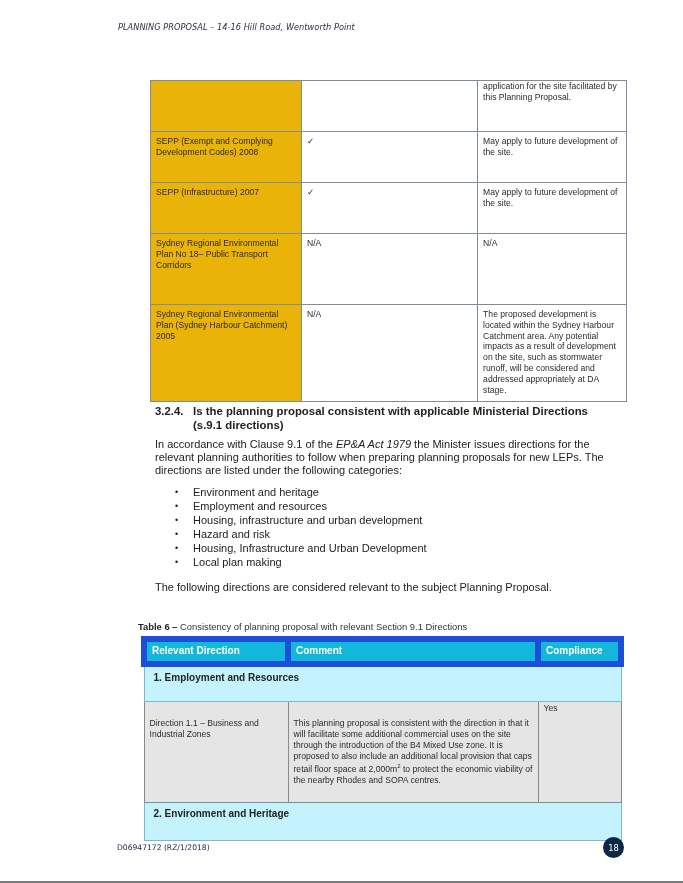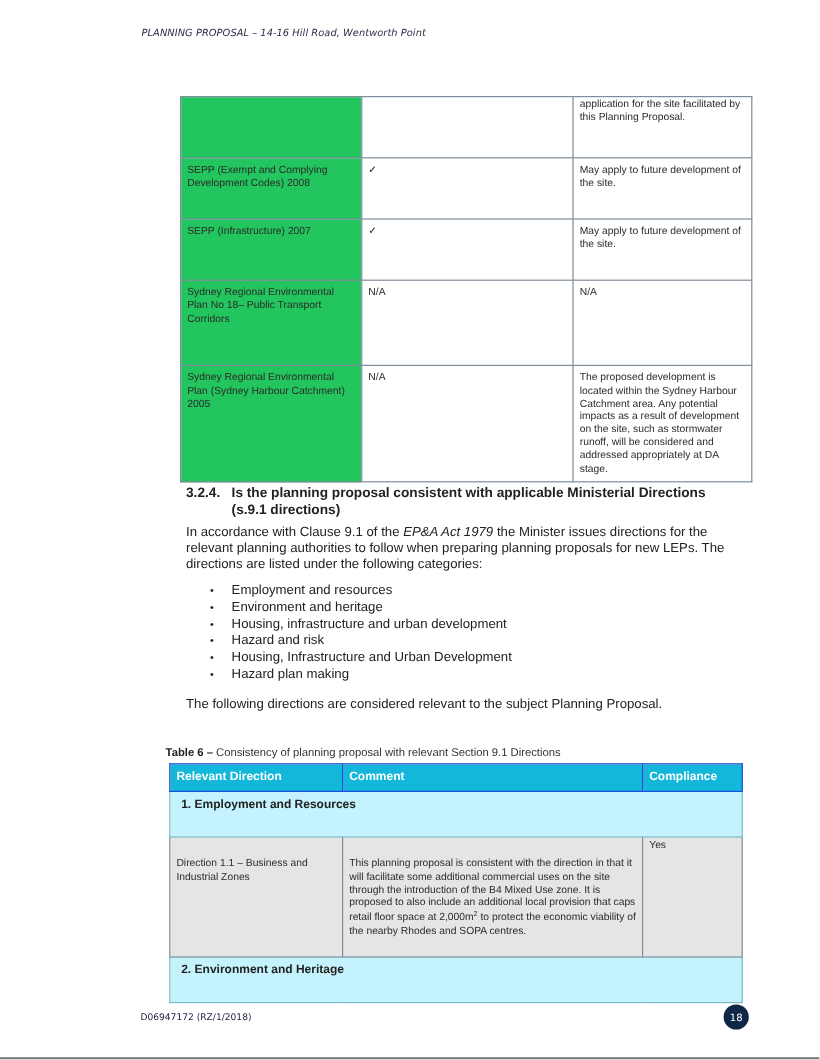--- a/index.html
+++ b/index.html
@@ -15,21 +15,21 @@
   
   .sepp-table {
     position: absolute; left: 150px; top: 80px; width: 477px;
     border-collapse: collapse; table-layout: fixed;
     font-size: 8.6px; line-height: 10.8px; color: #2b2b2b;
   }
   .sepp-table td {
     border: 1px solid #7f8c99; vertical-align: top;
     padding: 4px 5px 4px 5px;
   }
-  .sepp-table td.c1 { width: 144px; background: #22c55e; }
+  .sepp-table td.c1 { width: 144px; background: #eab308; }
   .sepp-table td.c2 { width: 168px; background: #fff; }
   .sepp-table td.c3 { width: 142px; background: #fff; }
 
   .section-heading {
     position: absolute; left: 155px; top: 405px; width: 470px;
     font-size: 11.4px; font-weight: bold; color: #222; line-height: 13.5px;
   }
   .section-heading .num { display: inline-block; width: 38px; }
   .section-heading .line2 { padding-left: 38px; display: block; }
 
@@ -59,21 +59,21 @@
   }
   .table-caption b { font-weight: bold; color: #222; }
 
   .dir-table {
     position: absolute; left: 141px; top: 636px; width: 477px;
     border-collapse: collapse; table-layout: fixed;
     font-size: 8.6px; line-height: 10.8px; color: #2b2b2b;
   }
   .dir-table th {
     background: #12b7d9; color: #fff; font-weight: bold; font-size: 10px;
-    text-align: left; padding: 4px 5px; border: 1px solid #1d4ed8; height: 23px;
+    text-align: left; padding: 4px 5px; border: 6px solid #1d4ed8; height: 23px;
   }
   .dir-table td {
     border: 1px solid #7f8c99; vertical-align: top; padding: 16px 5px; background: #e5e5e5;
   }
   .dir-table td.cat {
     background: #c4f3fd; font-weight: bold; font-size: 10px; color: #222;
     padding: 6px 9px; height: 38px; border-color: #7fb8c6;
   }
   .dir-table col.d1 { width: 144px; }
   .dir-table col.d2 { width: 250px; }
@@ -130,26 +130,26 @@
   </table>
 
 <div class="section-heading">
   <span class="num">3.2.4.</span><span>Is the planning proposal consistent with applicable Ministerial Directions</span>
   <span class="line2">(s.9.1 directions)</span>
 </div>
 
 <p class="body-para"><span>In accordance with Clause 9.1 of the </span><em>EP&amp;A Act 1979</em><span> the Minister issues directions for the relevant planning authorities to follow when preparing planning proposals for new LEPs. The directions are listed under the following categories:</span></p>
 
 <ul class="bullet-list">
+  <li>Environment and heritage</li>
   <li>Employment and resources</li>
-  <li>Environment and heritage</li>
   <li>Housing, infrastructure and urban development</li>
   <li>Hazard and risk</li>
   <li>Housing, Infrastructure and Urban Development</li>
-  <li>Hazard plan making</li>
+  <li>Local plan making</li>
 </ul>
 
 <p class="closing-para">The following directions are considered relevant to the subject Planning Proposal.</p>
 
 <div class="table-caption"><b>Table 6 –</b><span> Consistency of planning proposal with relevant Section 9.1 Directions</span></div>
 
 <table class="dir-table">
   <colgroup>
       <col class="d1">
       <col class="d2">

